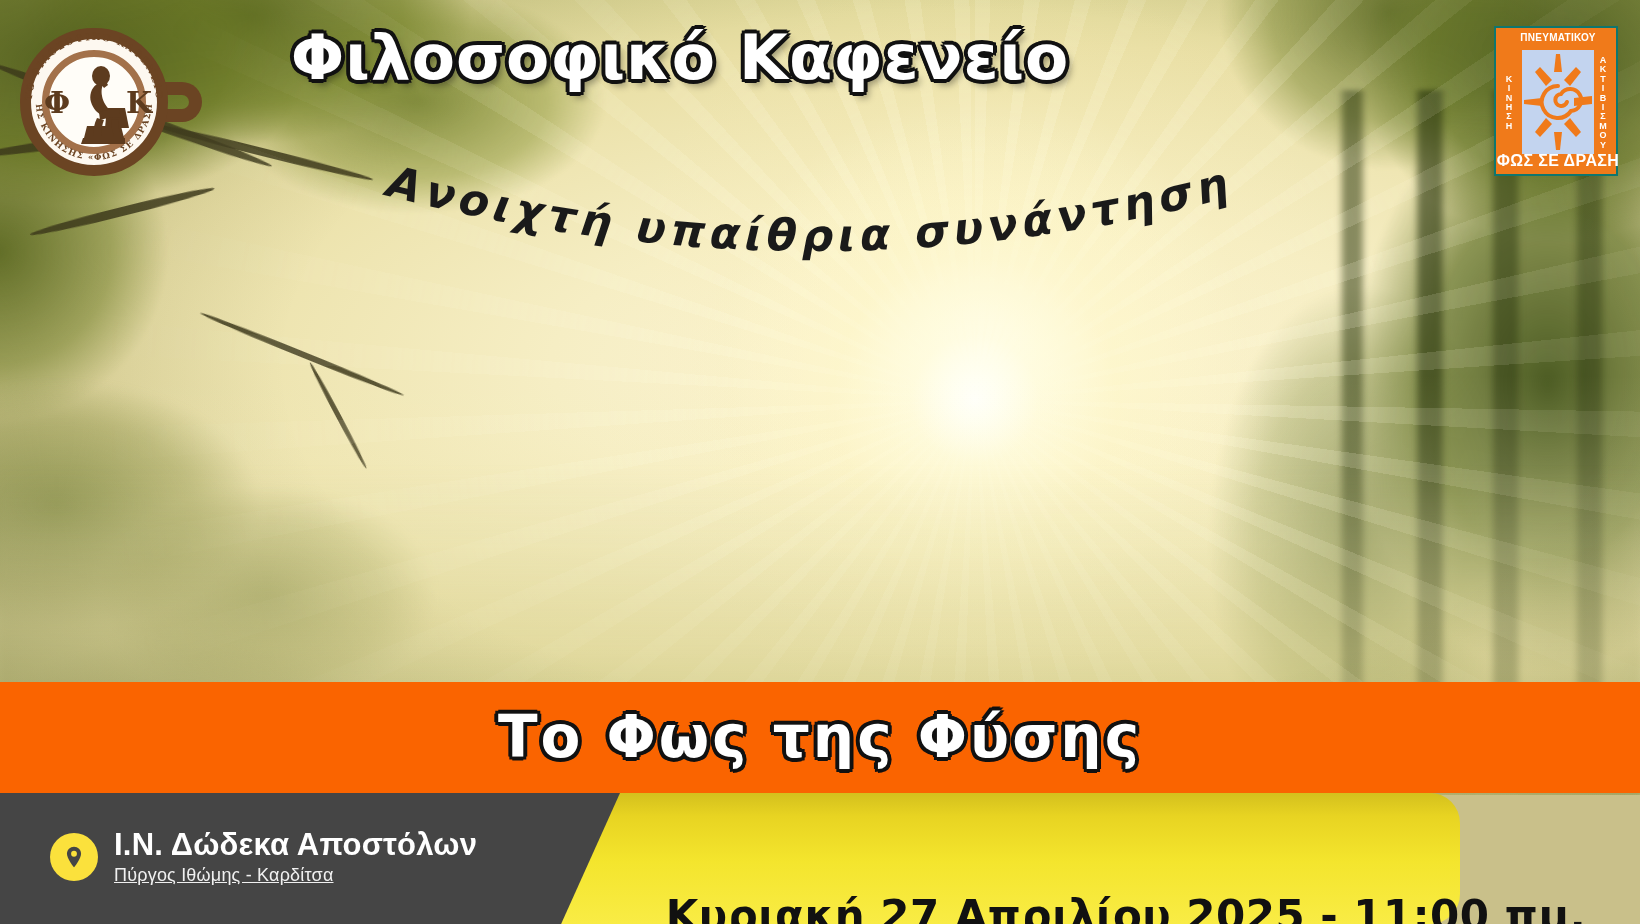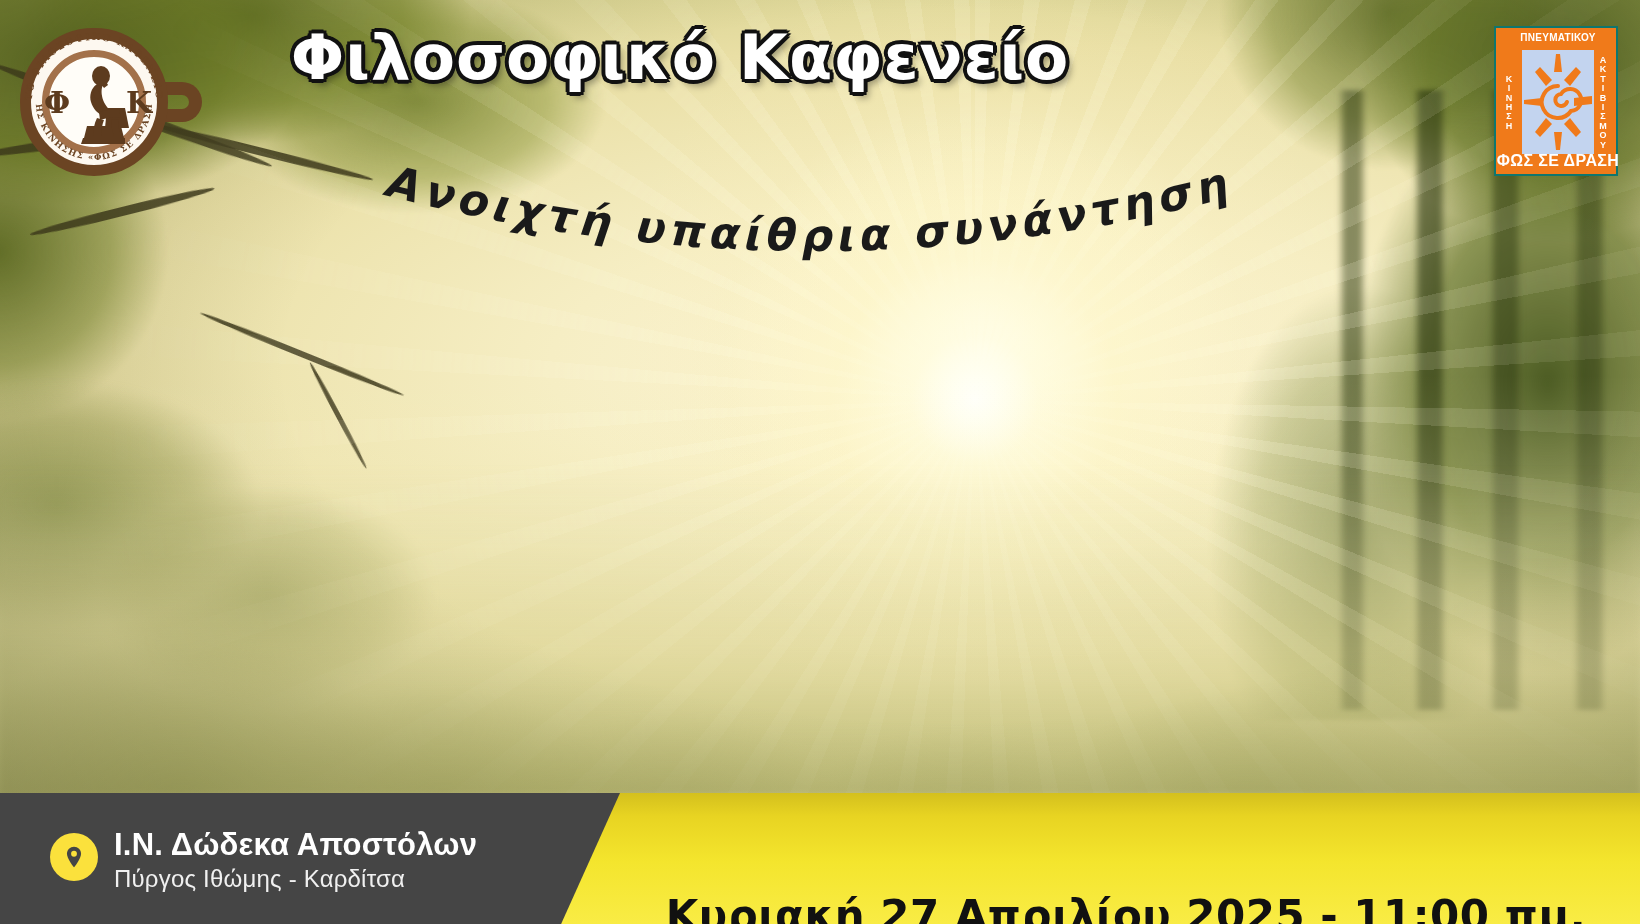--- a/index.html
+++ b/index.html
@@ -219,22 +219,23 @@
     letter-spacing:3px;
     text-shadow:
       -3px -3px 0 #111, 3px -3px 0 #111, -3px 3px 0 #111, 3px 3px 0 #111,
       -3px 0 0 #111, 3px 0 0 #111, 0 -3px 0 #111, 0 3px 0 #111,
       -4px 0 0 #111, 4px 0 0 #111, 0 -4px 0 #111, 0 4px 0 #111;
     margin-top:-2px;
   }
 
   
   .footer{
-    position:absolute; left:0; top:793px; width:1640px; height:131px; z-index:28;
+    position:absolute; left:0; top:793px; width:1460px; height:131px; z-index:28;
     background:linear-gradient(180deg, #d4c01d 0%, #e8d422 18%, #f4e52d 52%, #f9ec45 100%);
+    border-radius:30px;
   }
   .footer .left-panel{
     position:absolute; left:0; top:0; width:620px; height:131px;
     background:#454545;
     clip-path:polygon(0 0, 100% 0, 90.5% 100%, 0 100%);
     display:flex; align-items:center;
   }
   .pin{
     position:absolute; left:50px; top:40px; width:48px; height:48px;
     border-radius:50%; background:#fbe13c;
@@ -244,22 +245,22 @@
   .venue{
     position:absolute; left:114px; top:34px; width:480px;
   }
   .venue .v1{
     font-family:"Liberation Sans", sans-serif;
     font-weight:700; font-size:31px; color:#ffffff; line-height:1.15;
     letter-spacing:.2px;
   }
   .venue .v2{
     font-family:"Liberation Sans", sans-serif;
-    font-weight:400; font-size:24px; color:#f0f0f0; line-height:1.2;
-    margin-top:2px; letter-spacing:.2px;
+    font-weight:400; font-size:18px; color:#f0f0f0; line-height:1.2;
+    margin-top:2px; letter-spacing:.2px;text-decoration:underline;
   }
   .datewrap{
     position:absolute; left:620px; top:16px; width:1020px; height:131px;
     display:flex; align-items:flex-end; justify-content:center;
   }
   .datewrap .date{
     font-family:"DejaVu Sans", sans-serif;
     font-weight:700; font-size:42px; color:#111111; letter-spacing:.5px;
     white-space:nowrap;
     margin-top:4px; margin-left:-8px;
@@ -386,20 +387,23 @@
 
   <svg class="arc" viewBox="0 0 1640 140">
     <defs>
       <path id="subArc" d="M 350,40 Q 820,170 1270,40"></path>
     </defs>
     <text>
       <textPath href="#subArc" startOffset="50%" text-anchor="middle">Ανοιχτή υπαίθρια συνάντηση</textPath>
     </text>
   </svg>
 
+  <div class="band">
+    <h2>Το Φως της Φύσης</h2>
+  </div>
 
   <div class="footer">
     <div class="left-panel"></div>
 
     <div class="pin">
       <svg viewBox="0 0 24 24" width="26" height="26">
         <path d="M12 2.5c-3.6 0-6.5 2.9-6.5 6.5 0 4.9 6.5 12.5 6.5 12.5S18.5 13.9 18.5 9c0-3.6-2.9-6.5-6.5-6.5z" fill="#454545"></path>
         <circle cx="12" cy="9" r="2.7" fill="#fbe13c"></circle>
       </svg>
     </div>

